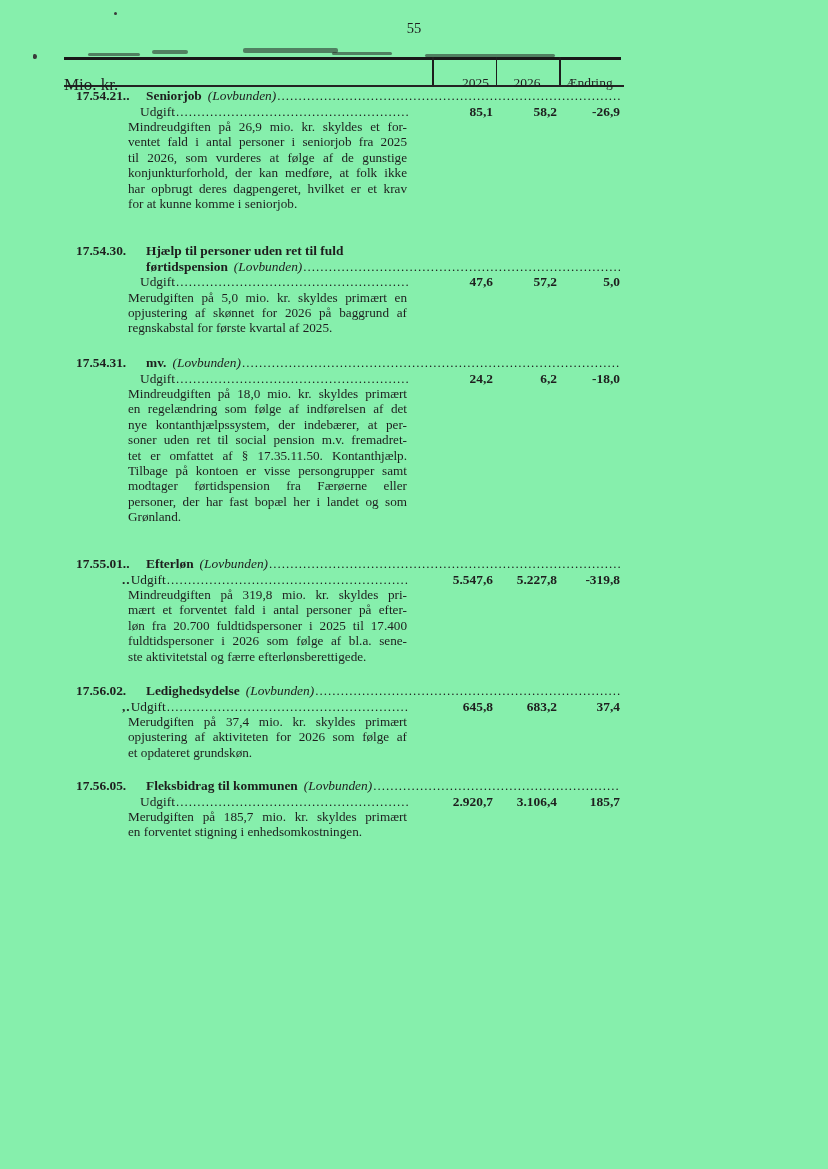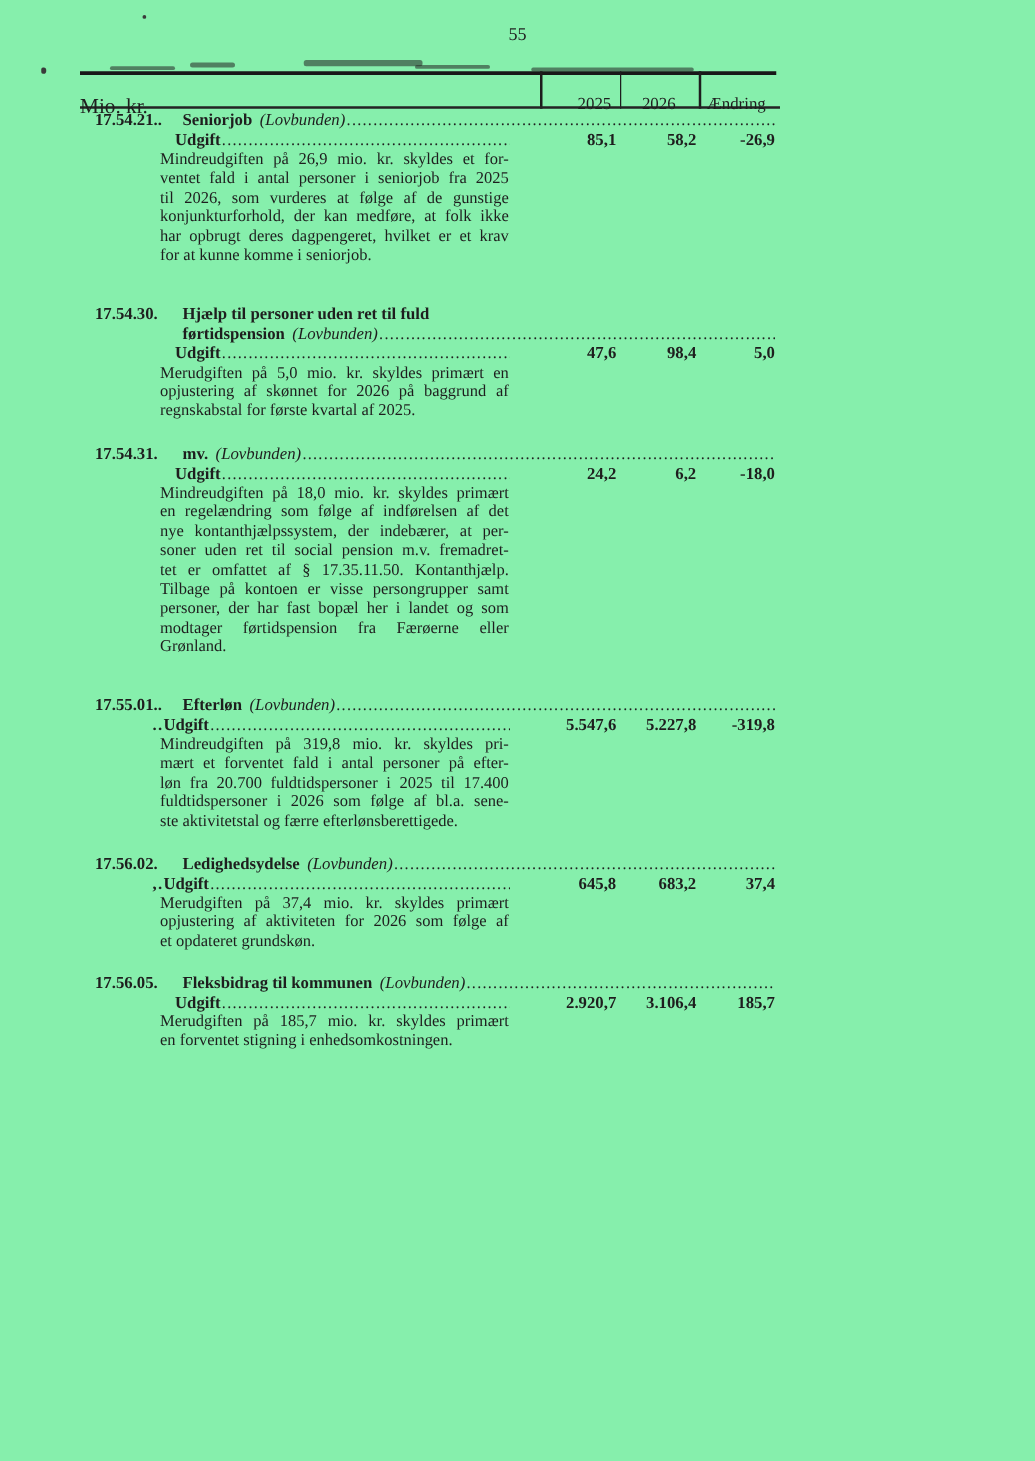--- a/index.html
+++ b/index.html
@@ -40,21 +40,21 @@
   .title-line .code { position:absolute; left:16px; top:0; font-weight:bold; white-space:nowrap; }
   .title-text { white-space:nowrap; }
   .law { font-style:italic; font-weight:normal; margin-left:6px; white-space:nowrap; }
   .leader {
     flex:1 1 auto; overflow:hidden; white-space:nowrap;
     letter-spacing:1px; font-weight:normal; font-style:normal;
     margin-left:1px; font-size:13px;
   }
   .udgift-row { display:flex; }
   .udgift-desc { display:flex; width:348px; padding-left:80px; box-sizing:border-box; }
-  .udgift-label { font-weight:bold; white-space:nowrap; }
+  .udgift-label { font-weight:normal; white-space:nowrap; }
   .udgift-prefix { font-weight:bold; margin-left:-18px; width:14px; display:inline-block; letter-spacing:1px; }
   .val { font-weight:bold; text-align:right; white-space:nowrap; }
   .val.v1 { width:85px; } .val.v2 { width:64px; } .val.v3 { width:63px; }
   .body-block { margin-left:68px; width:279px; }
   .body-line { text-align:justify; text-align-last:justify; line-height:15.4px; font-size:13.2px; }
   .body-line.last { text-align-last:left; }
 </style>
 </head>
 <body>
 
@@ -116,21 +116,21 @@
           <span class="title-text">førtidspension</span>
           <span class="law">(Lovbunden)</span>
           <span class="leader">................................................................................................................................................................</span>
         </div>
         <div class="line udgift-row">
           <div class="udgift-desc">
             <span class="udgift-label">Udgift</span>
             <span class="leader">................................................................................................................................................................</span>
           </div>
           <span class="val v1">47,6</span>
-          <span class="val v2">98,4</span>
+          <span class="val v2">57,2</span>
           <span class="val v3">5,0</span>
         </div>
         <div class="body-block">
           <div class="body-line">Merudgiften på 5,0 mio. kr. skyldes primært en</div>
           <div class="body-line">opjustering af skønnet for 2026 på baggrund af</div>
           <div class="body-line last">regnskabstal for første kvartal af 2025.</div>
         </div>
       </div>
       <div class="section" style="top: 355px;">
         <div class="line title-line">
@@ -150,22 +150,22 @@
           <span class="val v2">6,2</span>
           <span class="val v3">-18,0</span>
         </div>
         <div class="body-block">
           <div class="body-line">Mindreudgiften på 18,0 mio. kr. skyldes primært</div>
           <div class="body-line">en regelændring som følge af indførelsen af det</div>
           <div class="body-line">nye kontanthjælpssystem, der indebærer, at per-</div>
           <div class="body-line">soner uden ret til social pension m.v. fremadret-</div>
           <div class="body-line">tet er omfattet af § 17.35.11.50. Kontanthjælp.</div>
           <div class="body-line">Tilbage på kontoen er visse persongrupper samt</div>
+          <div class="body-line">modtager førtidspension fra Færøerne eller</div>
           <div class="body-line">personer, der har fast bopæl her i landet og som</div>
-          <div class="body-line">modtager førtidspension fra Færøerne eller</div>
           <div class="body-line last">Grønland.</div>
         </div>
       </div>
       <div class="section" style="top: 556px;">
         <div class="line title-line">
           <span class="code">17.55.01..</span>
           <span class="title-text">Efterløn</span>
           <span class="law">(Lovbunden)</span>
           <span class="leader">................................................................................................................................................................</span>
         </div>

